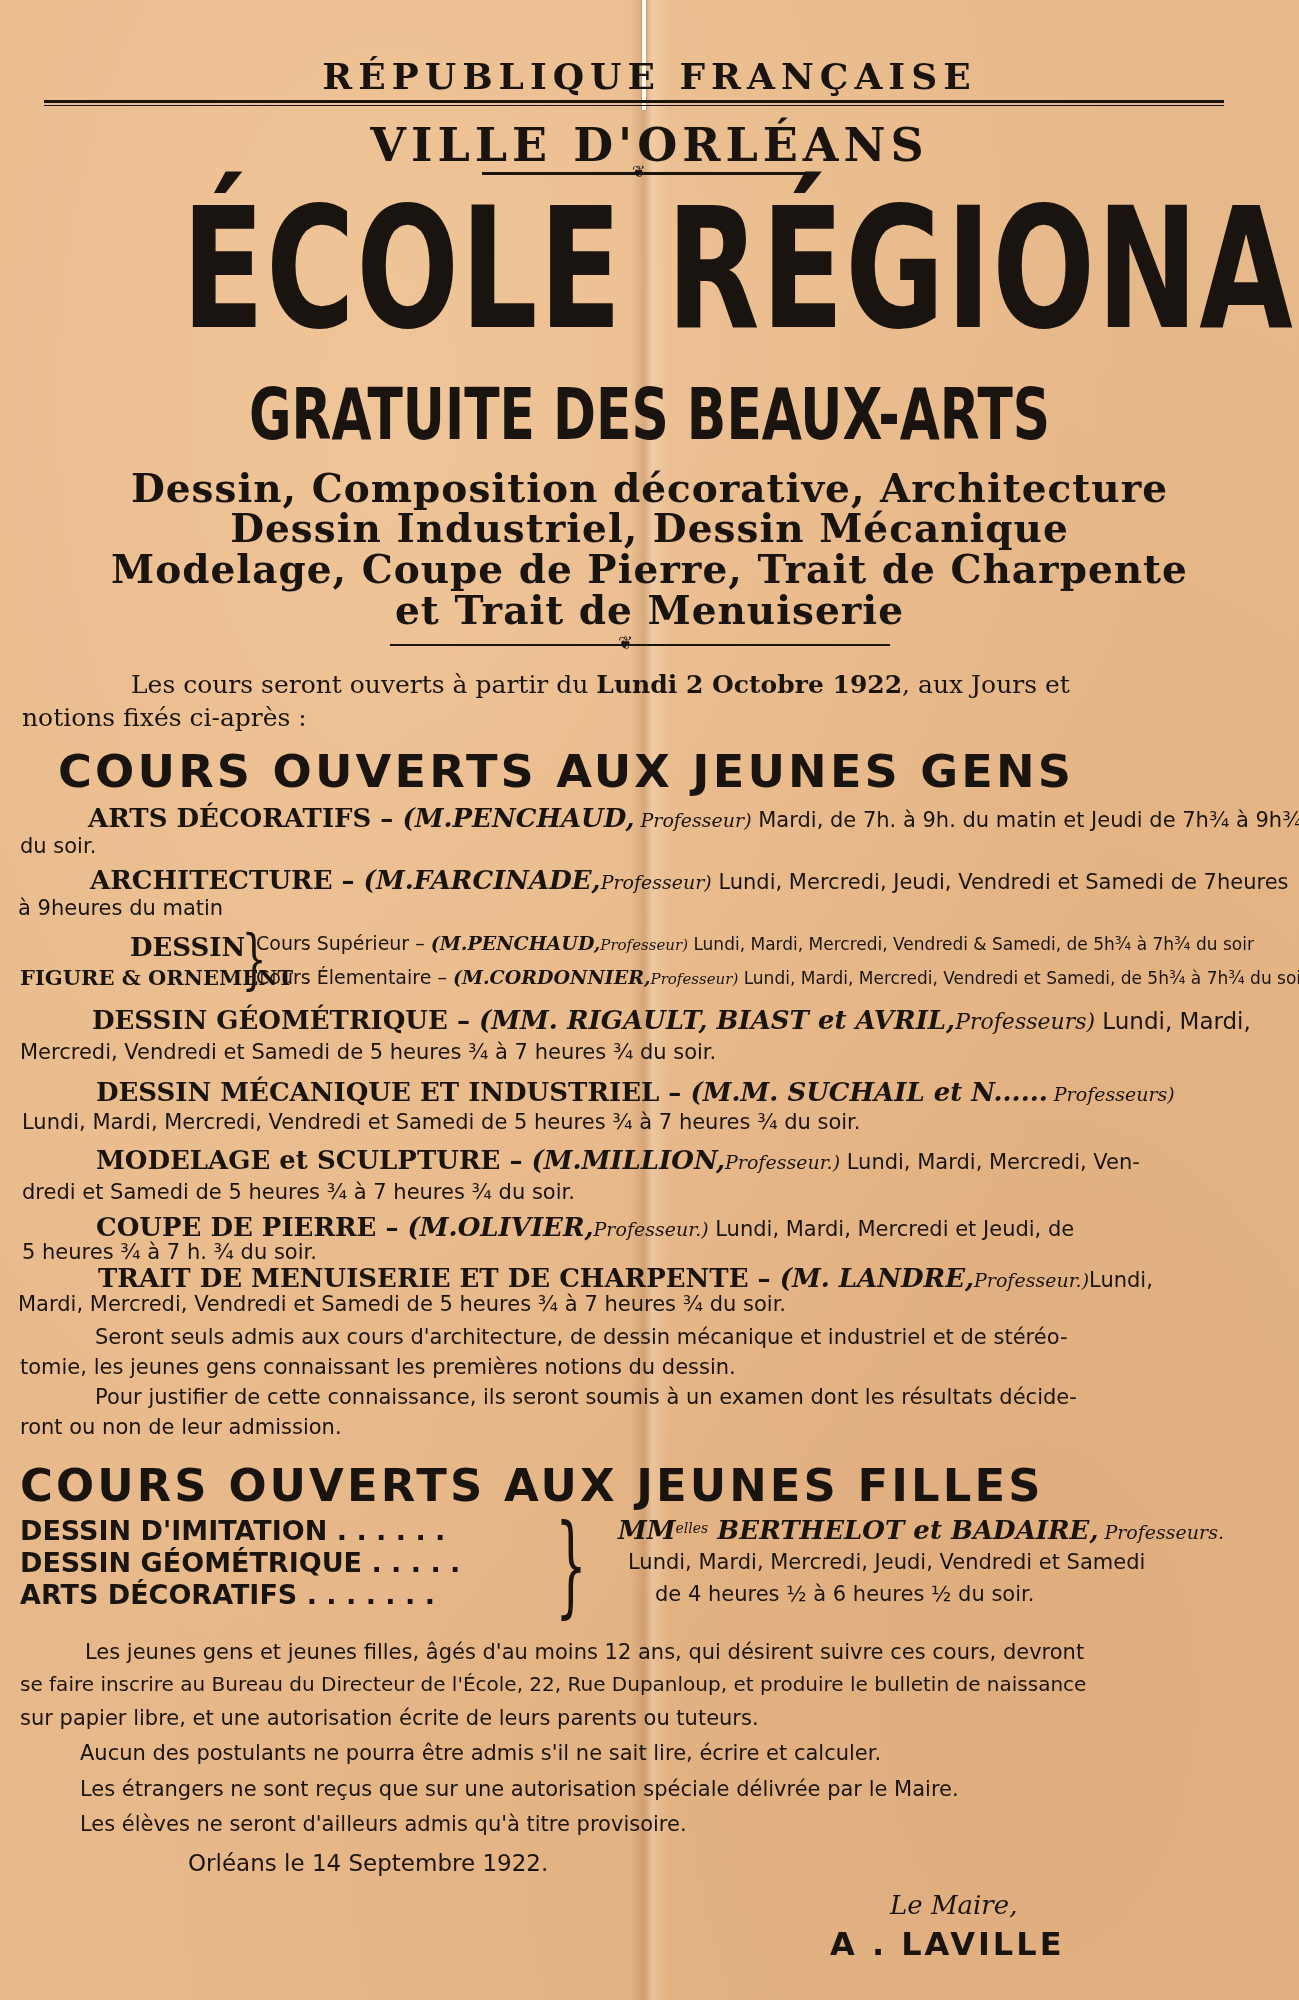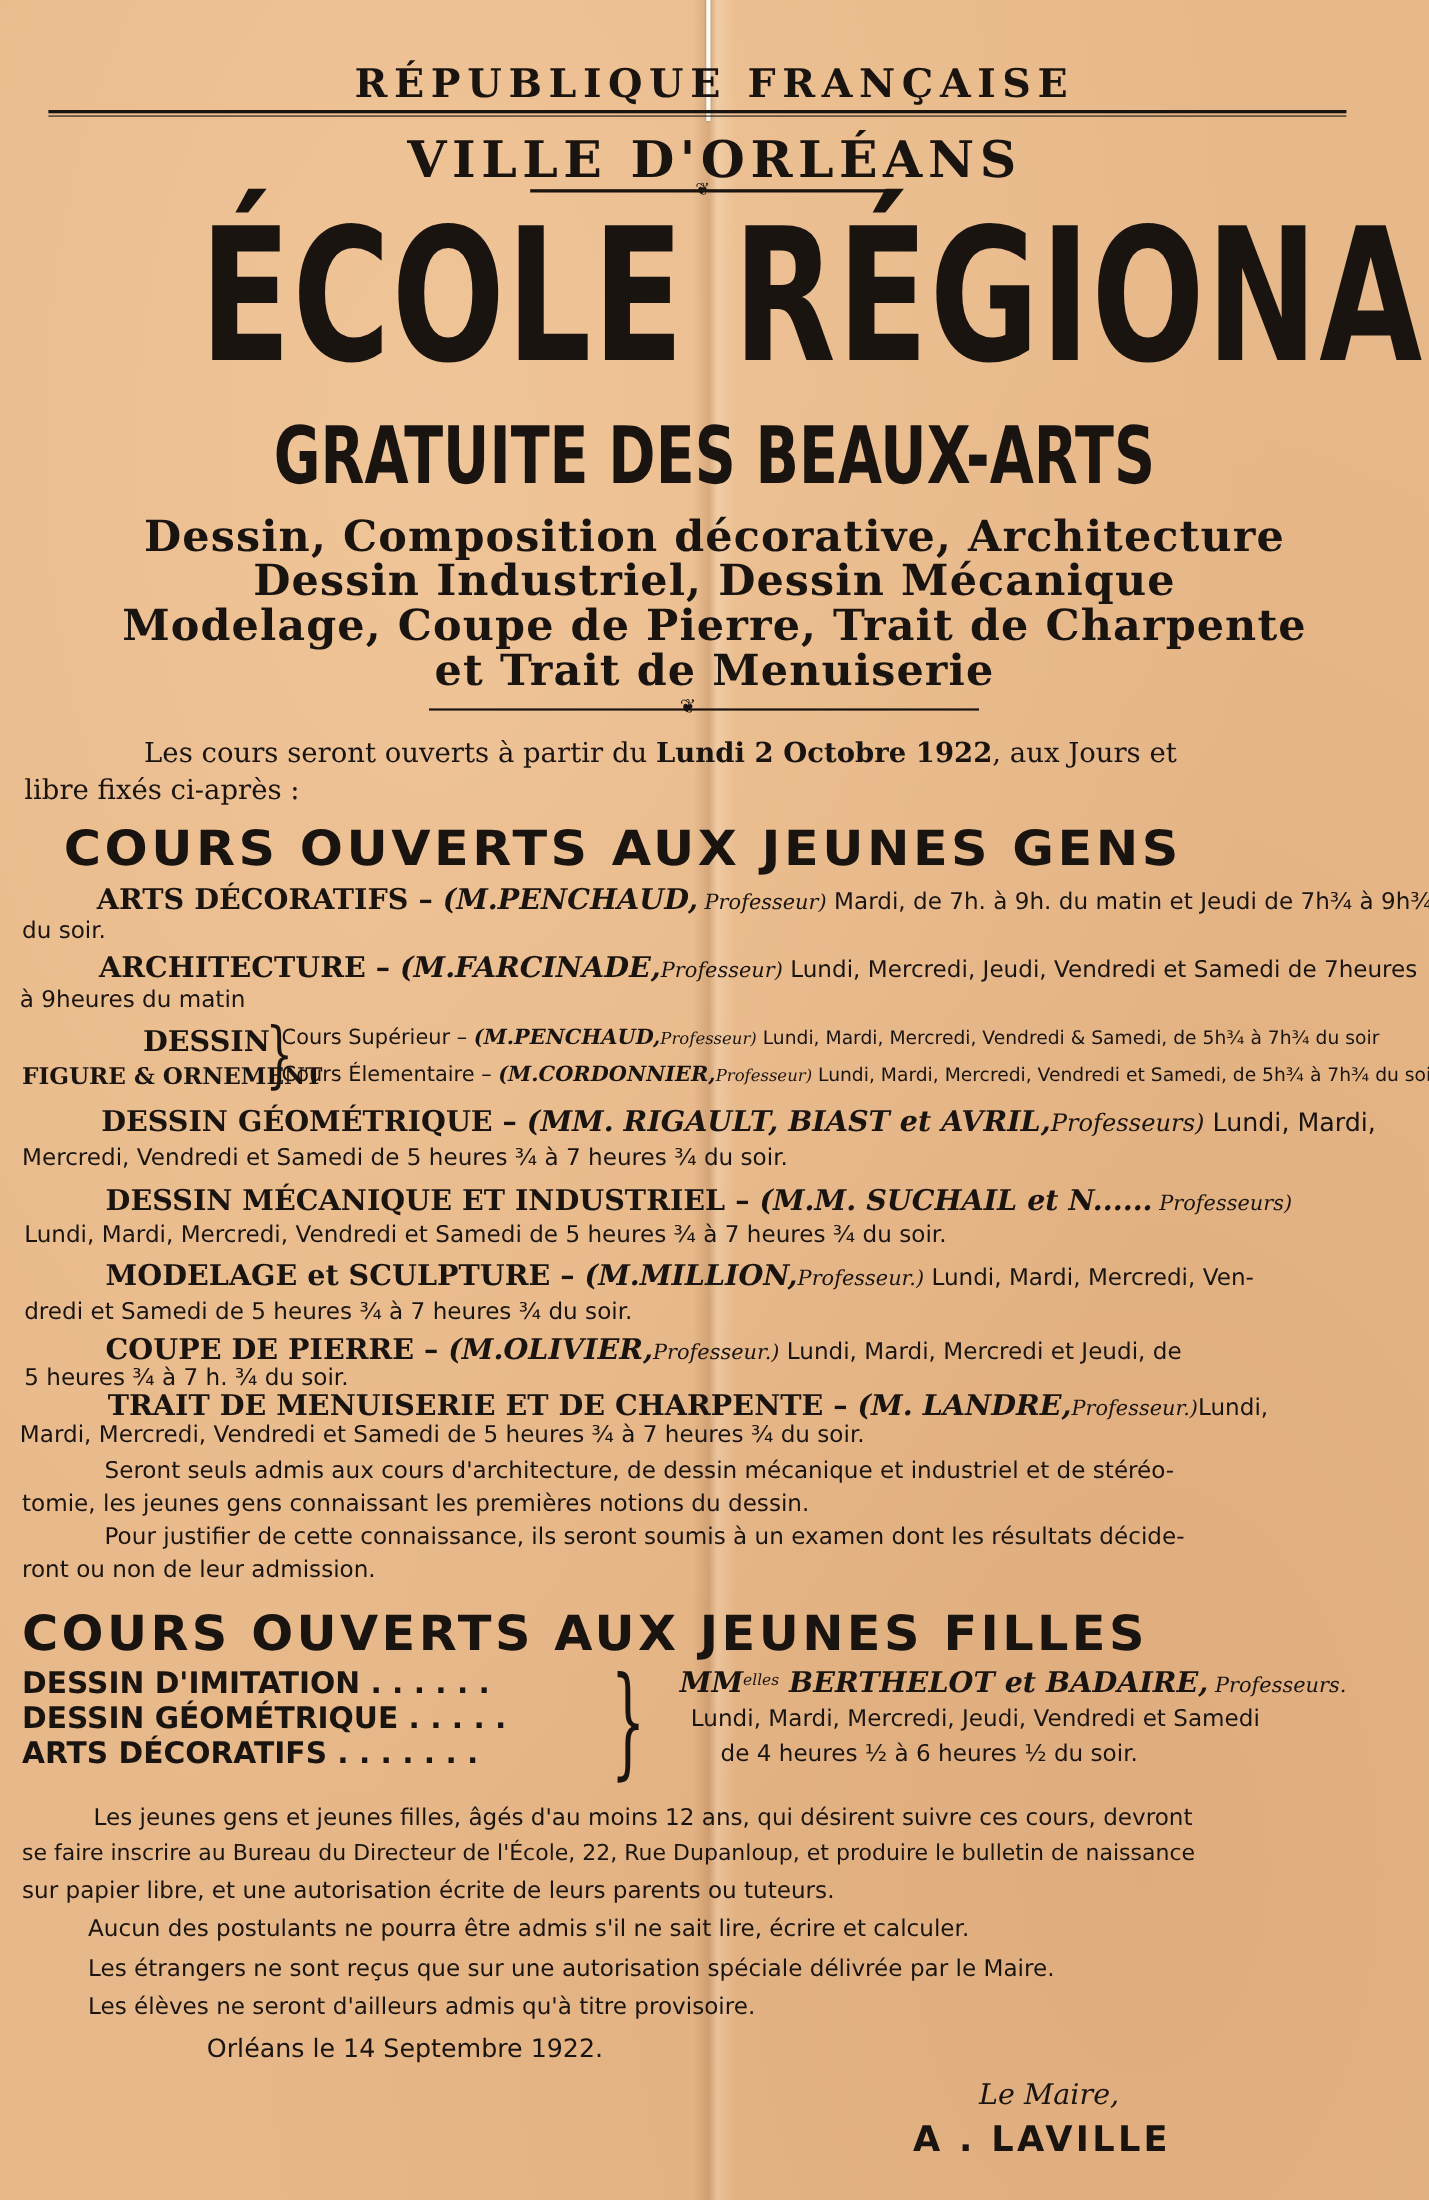--- a/index.html
+++ b/index.html
@@ -127,21 +127,21 @@
   <div id="subj1" class="abs center subj">Dessin, Composition décorative, Architecture</div>
   <div id="subj2" class="abs center subj">Dessin Industriel, Dessin Mécanique</div>
   <div id="subj3" class="abs center subj">Modelage, Coupe de Pierre, Trait de Charpente</div>
   <div id="subj4" class="abs center subj">et Trait de Menuiserie</div>
   <div id="rule3" class="rule"></div>
   <span id="orn2" class="orn">❦</span>
 
   <div id="intro1" class="abs txt">
     <span>Les cours seront ouverts à partir du </span><b>Lundi 2 Octobre 1922</b><span>, aux Jours et</span>
   </div>
-  <div id="intro2" class="abs txt">libre fixés ci-après :</div>
+  <div id="intro2" class="abs txt">notions fixés ci-après :</div>
 
   <div id="hdr-gens" class="abs hdr">COURS OUVERTS AUX JEUNES GENS</div>
 
   <div id="l1" class="abs">
     <span class="crs">ARTS DÉCORATIFS – </span><span class="prof">(M.PENCHAUD,</span><span class="prof-t"> Professeur)</span><span class="sch"> Mardi, de 7h. à 9h. du matin et Jeudi de 7h¾ à 9h¾</span>
   </div>
   <div id="l1b" class="abs sch">du soir.</div>
 
   <div id="l2" class="abs">
     <span class="crs">ARCHITECTURE – </span><span class="prof">(M.FARCINADE,</span><span class="prof-t">Professeur)</span><span class="sch"> Lundi, Mercredi, Jeudi, Vendredi et Samedi de 7heures</span>

